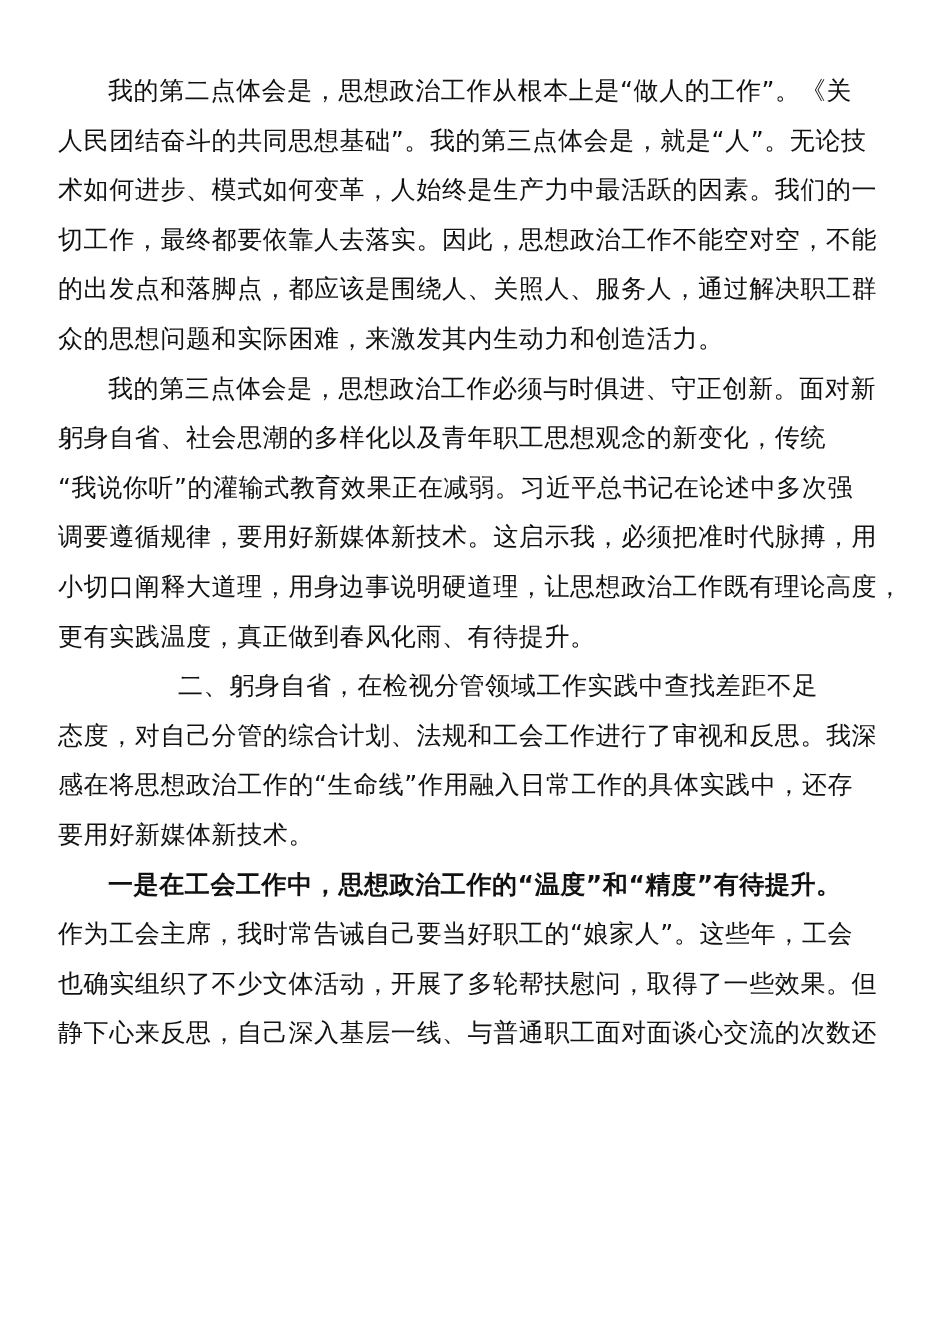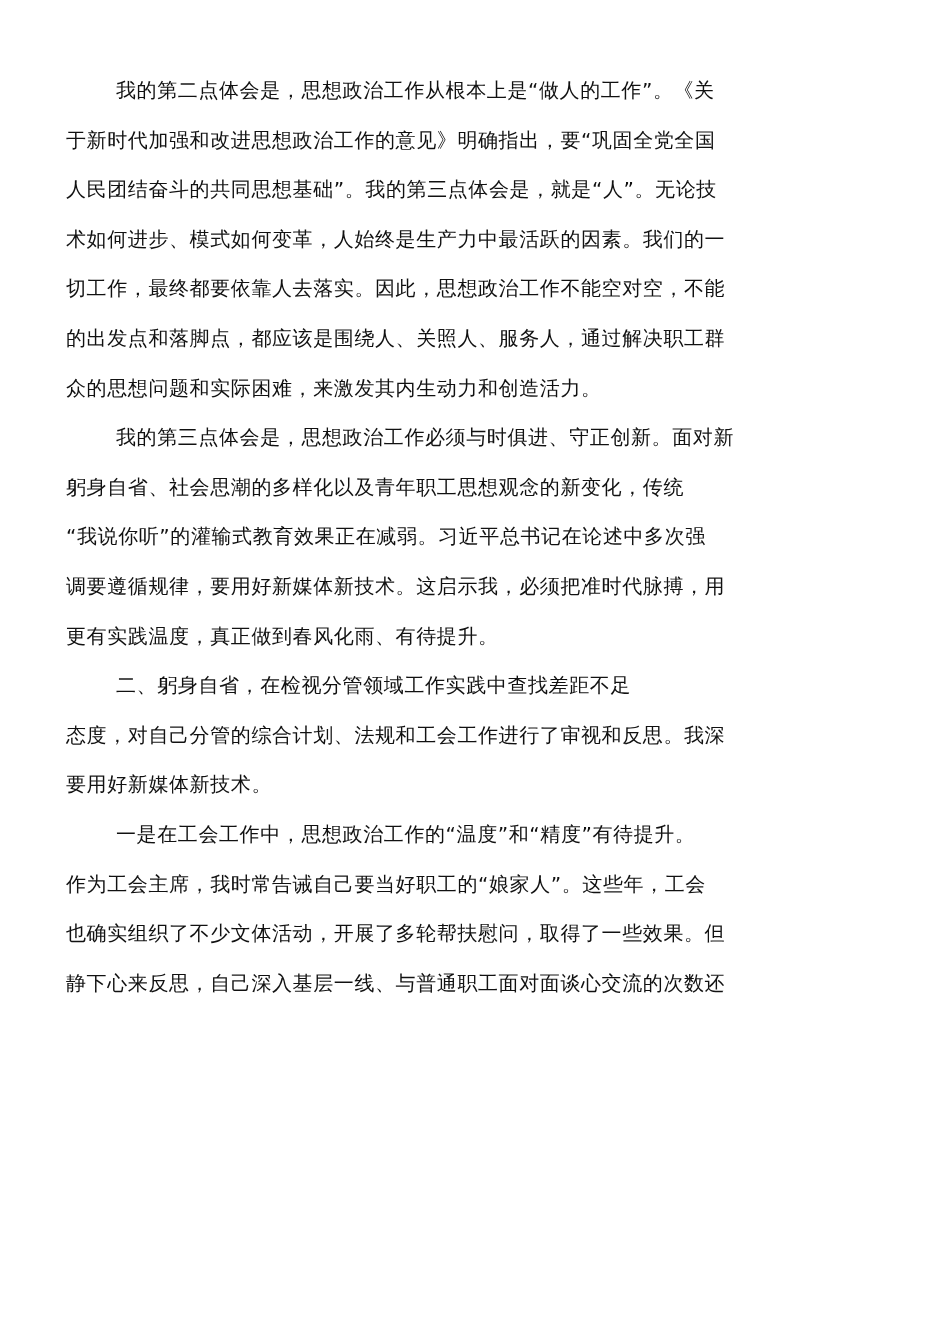--- a/index.html
+++ b/index.html
@@ -4,55 +4,56 @@
   <style>
     html, body { margin: 0; padding: 0; background: #ffffff; }
     body {
       width: 950px; height: 1344px; overflow: hidden; position: relative;
       font-family: "DejaVu Sans", "Liberation Sans", sans-serif;
       color: #111111;
     }
     .page { position: absolute; left: 58px; top: 66px; width: 830px; }
     .line {
       height: 49.6px; line-height: 49.6px;
-      font-size: 20px; white-space: nowrap; letter-spacing: 0.6px; margin-left: 8px;
+      font-size: 25px; white-space: nowrap; letter-spacing: 0.6px;
     }
     .indent { padding-left: 50px; }
-    .bold { font-weight: normal; }
-    .heading { letter-spacing: 0.6px; }
+    .bold { font-weight: bold; }
+    .heading { letter-spacing: 0.6px; text-align: center; }
   </style>
 </head>
 <body>
 
 <div class="page">
 
   <div>
     <div class="line indent">我的第二点体会是，思想政治工作从根本上是“做人的工作”。《关</div>
-    <div class="line">于新时代加强和改进思想政治工作的意见》明确指出，要“巩固全党全国</div>
     <div class="line">人民团结奋斗的共同思想基础”。我的第三点体会是，就是“人”。无论技</div>
     <div class="line">术如何进步、模式如何变革，人始终是生产力中最活跃的因素。我们的一</div>
     <div class="line">切工作，最终都要依靠人去落实。因此，思想政治工作不能空对空，不能</div>
     <div class="line">的出发点和落脚点，都应该是围绕人、关照人、服务人，通过解决职工群</div>
     <div class="line">众的思想问题和实际困难，来激发其内生动力和创造活力。</div>
   </div>
 
   <div>
     <div class="line indent">我的第三点体会是，思想政治工作必须与时俱进、守正创新。面对新</div>
     <div class="line">躬身自省、社会思潮的多样化以及青年职工思想观念的新变化，传统</div>
     <div class="line">“我说你听”的灌输式教育效果正在减弱。习近平总书记在论述中多次强</div>
     <div class="line">调要遵循规律，要用好新媒体新技术。这启示我，必须把准时代脉搏，用</div>
+    <div class="line">小切口阐释大道理，用身边事说明硬道理，让思想政治工作既有理论高度，</div>
     <div class="line">更有实践温度，真正做到春风化雨、有待提升。</div>
   </div>
 
   <div>
     <div class="line indent heading">二、躬身自省，在检视分管领域工作实践中查找差距不足</div>
   </div>
 
   <div>
     <div class="line">态度，对自己分管的综合计划、法规和工会工作进行了审视和反思。我深</div>
+    <div class="line">感在将思想政治工作的“生命线”作用融入日常工作的具体实践中，还存</div>
     <div class="line">要用好新媒体新技术。</div>
   </div>
 
   <div>
     <div class="line indent bold">一是在工会工作中，思想政治工作的“温度”和“精度”有待提升。</div>
     <div class="line">作为工会主席，我时常告诫自己要当好职工的“娘家人”。这些年，工会</div>
     <div class="line">也确实组织了不少文体活动，开展了多轮帮扶慰问，取得了一些效果。但</div>
     <div class="line">静下心来反思，自己深入基层一线、与普通职工面对面谈心交流的次数还</div>
   </div>
 

